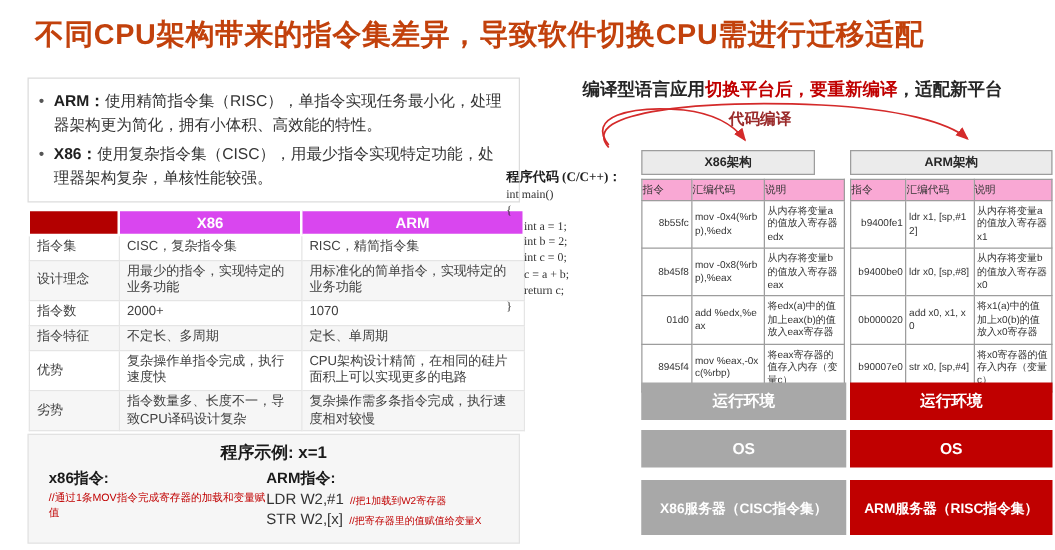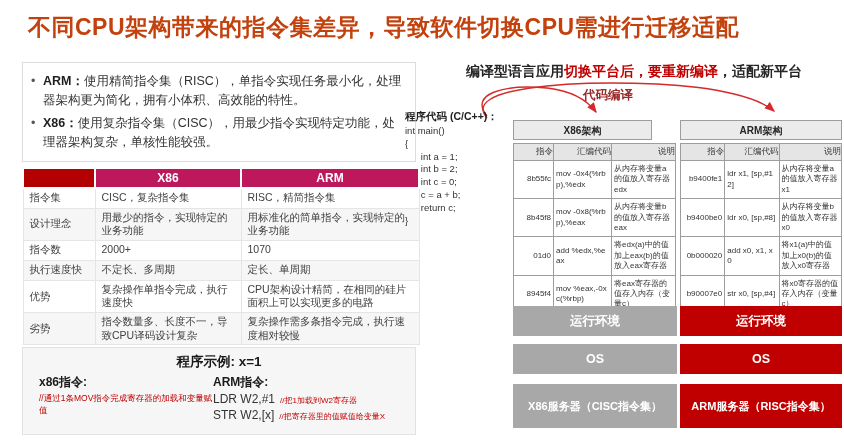--- a/index.html
+++ b/index.html
@@ -24,21 +24,21 @@
   .bullet { display:flex; font-size:12.5px; line-height:1.55; color:#333; margin-bottom:3px; }
   .bullet .dot { width:12px; color:#555; flex:none; }
   .bullet .term { font-weight:bold; color:#1f1f1f; }
 
   
   table.compare {
     left:22px; top:167px; width:396px; position:absolute;
     border-collapse:collapse; font-size:10.5px; color:#404040; table-layout:fixed;
   }
   table.compare th {
-    background:#be185d; color:#fff; font-size:12px; font-weight:bold;
+    background:#d946ef; color:#fff; font-size:12px; font-weight:bold;
     border:2px solid #ffffff; height:20px; text-align:center;
   }
   table.compare th.corner { background:#b30000; }
   table.compare td {
     border:1px solid #e5e5e5; padding:2px 6px; vertical-align:middle; line-height:1.3;
   }
   table.compare tr.alt td { background:#f6f6f6; }
   table.compare td.rlabel { color:#3f3f3f; }
   tr.h1 { height:20px; } tr.h2 { height:32px; }
 
@@ -62,37 +62,37 @@
     font-size:14px; font-weight:bold; color:#262626;
   }
   .headline .red { color:#c00000; }
 
   .arrow-label {
     left:583px; top:87px; font-size:12.5px; font-weight:bold; color:#9a2b2b;
   }
   svg.arrows { position:absolute; left:425px; top:80px; }
 
   
-  .code-block { left:405px; top:110px; width:110px; }
+  .code-block { left:405px; top:135px; width:110px;font-family:Liberation Serif, serif; }
   .code-label { font-size:10.5px; font-weight:bold; color:#1f1f1f; margin-bottom:1px; }
   .code-line { font-size:9.5px; color:#333; white-space:pre; line-height:1.35; }
 
   
   .asm-tbl { width:139px; }
   .asm-title {
     border:1px solid #9d9d9d; background:#ebebeb; height:20px; line-height:19px;
     text-align:center; font-size:10px; font-weight:bold; color:#262626;
   }
   .asm-tbl table {
     width:100%; border-collapse:collapse; table-layout:fixed; margin-top:3px;
     font-size:8px; color:#333;
   }
   .asm-tbl th {
-    background:#e5e5e5; border:1px solid #9d9d9d; height:17px;
-    font-size:8.5px; font-weight:normal; color:#333; text-align:right;
+    background:#f9a8d4; border:1px solid #9d9d9d; height:17px;
+    font-size:8.5px; font-weight:normal; color:#333; text-align:left;
   }
   .asm-tbl td {
     border:1px solid #9d9d9d; padding:3px 2px; vertical-align:middle;
     line-height:1.3; word-break:break-all; background:#fff;
   }
   .asm-tbl td.op { text-align:right; padding-left:3px; }
 
   
   .env-box {
     display:flex; align-items:center; justify-content:center;
@@ -139,21 +139,21 @@
     <td class="rlabel">设计理念</td>
     <td>用最少的指令，实现特定的业务功能</td>
     <td>用标准化的简单指令，实现特定的业务功能</td>
   </tr>
   <tr class="h1">
     <td class="rlabel">指令数</td>
     <td>2000+</td>
     <td>1070</td>
   </tr>
   <tr class="h1 alt">
-    <td class="rlabel">执行速度快</td>
+    <td class="rlabel">指令特征</td>
     <td>不定长、多周期</td>
     <td>定长、单周期</td>
   </tr>
   <tr class="h2">
     <td class="rlabel">优势</td>
     <td>复杂操作单指令完成，执行速度快</td>
     <td>CPU架构设计精简，在相同的硅片面积上可以实现更多的电路</td>
   </tr>
   <tr class="h2 alt">
     <td class="rlabel">劣势</td>

